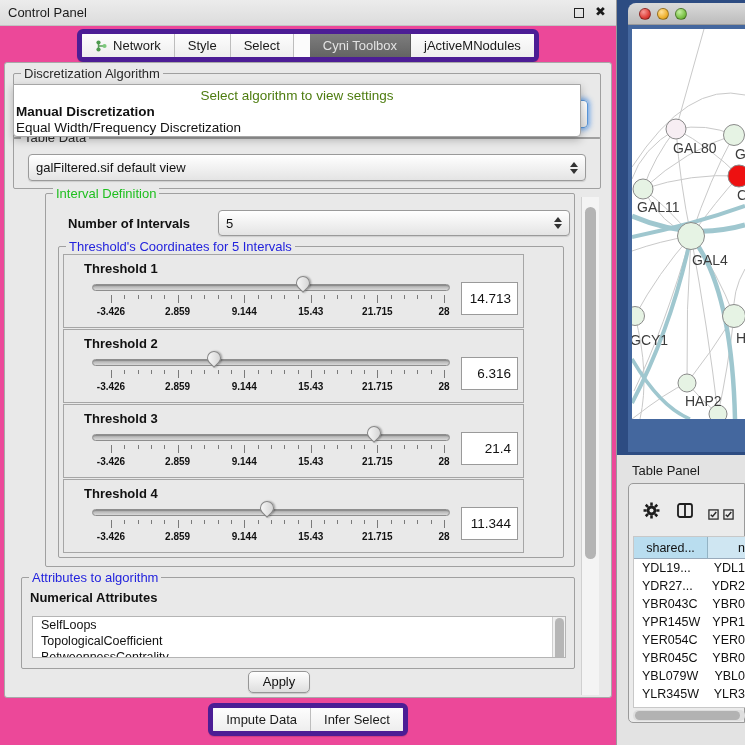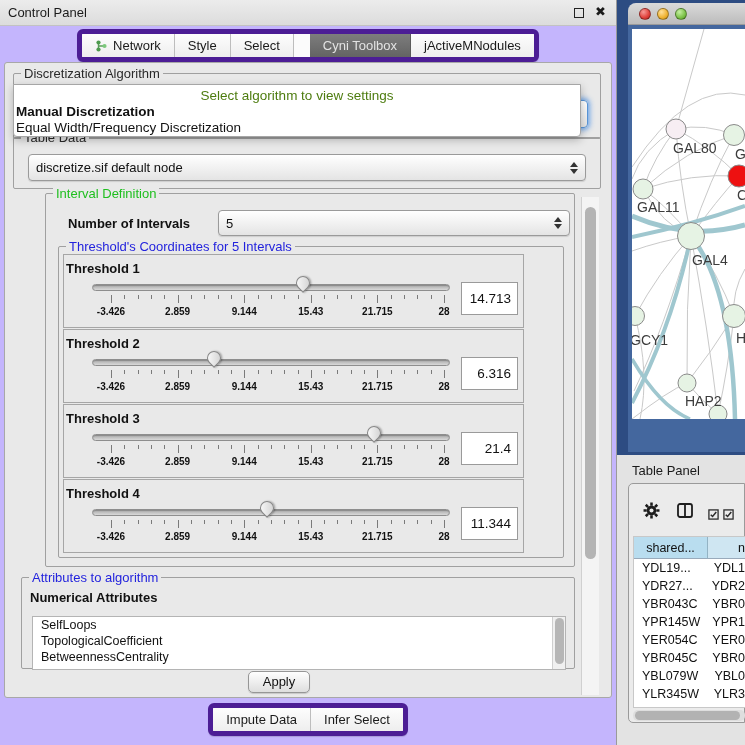--- a/index.html
+++ b/index.html
@@ -2,21 +2,21 @@
 <html><head>
 <meta charset="utf-8">
 <style>
   * { margin:0; padding:0; box-sizing:border-box; }
   html,body { width:745px; height:745px; overflow:hidden;
     font-family:"Liberation Sans","DejaVu Sans",sans-serif; background:#e4e4e4; }
   .abs { position:absolute; }
   #stage { position:relative; width:745px; height:745px; }
 
   
-  #left-panel { left:0; top:0; width:617px; height:745px; background:#c4b5fd; border-right:1px solid #9a9a9a; }
+  #left-panel { left:0; top:0; width:617px; height:745px; background:#ec4899; border-right:1px solid #9a9a9a; }
   #titlebar { left:0; top:0; width:100%; height:26px; background:linear-gradient(#ececec,#dcdcdc); border-bottom:1px solid #c2c2c2; }
   #titlebar .t { position:absolute; left:8px; top:5px; font-size:13px; color:#1a1a1a; }
   #float-btn { position:absolute; right:32px; top:8px; width:10px; height:10px; border:1.5px solid #222; }
   #close-btn { position:absolute; right:10px; top:4px; font-size:13px; font-weight:bold; color:#1a1a1a; }
 
   .seg-bar { display:flex; justify-content:center; }
   .seg-group { display:inline-flex; border:5px solid #4c1d95; border-radius:6px; overflow:hidden; background:#fbfbfb; box-shadow:0 1px 1px rgba(0,0,0,.15); }
   .seg { padding:4px 13px; font-size:13px; color:#1a1a1a; background:linear-gradient(#fdfdfd,#eeeeee); border-right:1px solid #bdbdbd; display:flex; align-items:center; gap:5px; white-space:nowrap; }
   .seg:last-child { border-right:none; }
   .seg.selected { background:linear-gradient(#7d7d7d,#636363); color:#e3e3e3; border-right-color:#5a5a5a;margin-left:16px; }
@@ -35,29 +35,29 @@
   .stepper .dn { width:0; height:0; border-left:4px solid transparent; border-right:4px solid transparent; border-top:5px solid #333; }
 
   
   #algo-popup { left:13px; top:84px; width:568px; height:53px; background:#ffffff; border:1px solid #a6a6a6; border-radius:0 0 4px 4px; box-shadow:0 3px 8px rgba(0,0,0,.25); z-index:60; font-size:13.5px; }
   .popup-item { height:16px; line-height:16px; padding-left:2px; color:#111; white-space:nowrap; }
   .popup-item.placeholder { text-align:center; color:#4d7c0f; padding-left:0; margin-top:3px; }
   .popup-item.selected { font-weight:bold; }
 
   
   .th-row { position:relative; width:461px; height:74px; border:1px solid #a6a6a6; background:#e9e9e9; margin-bottom:1px; }
-  .th-label { position:absolute; left:2px; top:6px; font-size:13px; font-weight:bold; color:#111; }
+  .th-label { position:absolute; left:20px; top:6px; font-size:13px; font-weight:bold; color:#111; }
   .track { position:absolute; left:28px; top:29px; width:358px; height:7px; border:1px solid #8e8e8e; border-radius:4px; background:linear-gradient(#a8a8a8,#d9d9d9); box-shadow:inset 0 1px 1px rgba(0,0,0,.2); }
   .tick { position:absolute; width:1px; background:#7a7a7a; }
   .tick-lab { position:absolute; width:46px; margin-left:-23px; text-align:center; top:51px; font-size:10px; font-weight:bold; color:#111; }
   .thumb { position:absolute; top:21px; width:14px; height:14px; border:1px solid #868686; background:linear-gradient(135deg,#fdfdfd,#cfcfcf); border-radius:50% 50% 50% 0; transform:rotate(-45deg); box-shadow:1px 1px 2px rgba(0,0,0,.3); }
   .val-box { position:absolute; left:397px; top:27px; width:57px; height:33px; line-height:31px; background:#ffffff; border:1px solid #9a9a9a; font-size:13.5px; text-align:right; padding-right:6px; color:#111; }
 
   
-  #attr-list { position:absolute; left:10px; top:38px; width:534px; height:54px; background:#ffffff; border:1px solid #b4b4b4; overflow:hidden; }
+  #attr-list { position:absolute; left:10px; top:38px; width:534px; height:42px; background:#ffffff; border:1px solid #b4b4b4; overflow:hidden; }
   .attr-item { font-size:12.5px; line-height:16px; padding-left:8px; color:#111; white-space:nowrap; }
   #attr-vsb { position:absolute; right:0; top:0; width:13px; height:100%; background:#f0f0f0; border-left:1px solid #cfcfcf; }
   #attr-vsb .vth { position:absolute; left:2px; top:1px; width:9px; height:46px; background:#b6b6b6; border-radius:5px; }
 
   
   #outer-sb { position:absolute; left:576px; top:134px; width:18px; height:498px; background:#f4f4f4; border-left:1px solid #d0d0d0; }
   #outer-sb .vth { position:absolute; left:3px; top:10px; width:11px; height:352px; background:#b4b4b4; border-radius:6px; }
 
   #apply-btn { position:absolute; left:243px; top:608px; width:62px; height:22px; border:1px solid #969696; border-radius:5px; background:linear-gradient(#fefefe,#dedede); font-size:13px; color:#111; text-align:center; line-height:20px; box-shadow:0 1px 1px rgba(0,0,0,.15); }
 
@@ -134,21 +134,21 @@
           <span class="stepper">
               <span class="up"></span>
               <span class="dn"></span>
             </span>
         </div>
       </div>
 
       <div class="tgroup" style="left:8px; top:74px; width:588px; height:52px;">
         <div class="gtitle" style="color:#2a2a2a;">Table Data</div>
         <div class="combo" style="left:14px; top:16px; width:558px; height:27px;">
-          <span>discretize.sif default node</span>
+          <span>galFiltered.sif default view</span>
           <span class="stepper">
               <span class="up"></span>
               <span class="dn"></span>
             </span>
         </div>
       </div>
 
       <div class="tgroup" style="left:40px; top:130px; width:530px; height:374px;">
         <div class="gtitle" id="interval-title" style="color: rgb(31, 191, 31);">Interval Definition</div>
         <div style="position:absolute; left:22px; top:22px; font-size:13px; font-weight:bold; color:#111;">Number of Intervals</div>

